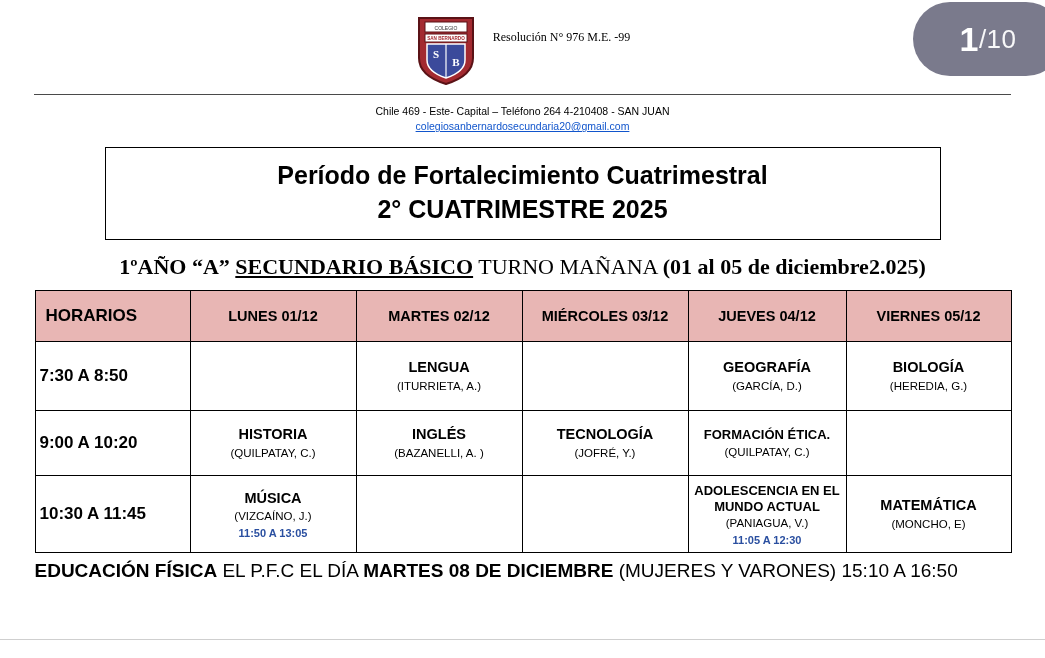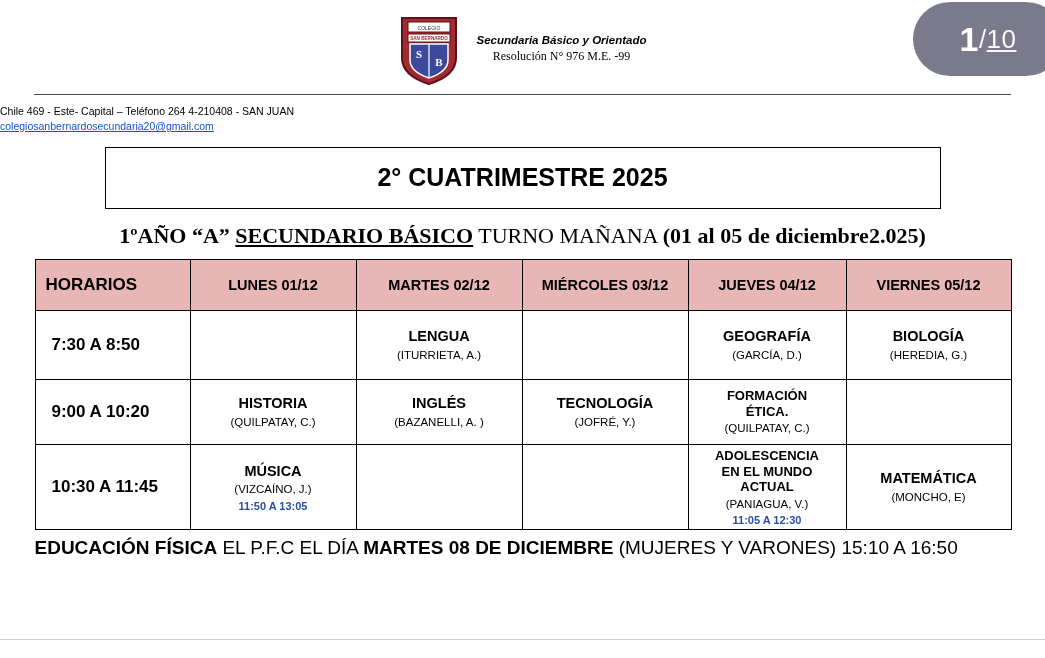--- a/index.html
+++ b/index.html
@@ -37,21 +37,20 @@
   }
   .page-badge .sep {
     font-size: 26px;
     font-weight: normal;
     opacity: .95;
   }
   .page-badge .tot {
     font-size: 26px;
     font-weight: normal;
     opacity: .95;
-    text-decoration: underline;
   }
 
   
   .header {
     padding-top: 14px;
     display: flex;
     align-items: flex-start;
     justify-content: center;
     gap: 16px;
   }
@@ -93,20 +92,21 @@
     line-height: 1.2;
   }
 
   .hrule {
     border: none;
     border-top: 1.5px solid #4a4a4a;
     margin: 8px 34px 0 34px;
   }
 
   .contact {
+    text-align: center;
     font-size: 10.5px;
     margin-top: 9px;
     line-height: 1.45;
   }
   .contact .mail {
     color: #1155cc;
     text-decoration: underline;
     font-size: 10.5px;
   }
 
@@ -148,21 +148,21 @@
     width: 976px;
   }
   table.sched {
     border-collapse: collapse;
     width: 100%;
     table-layout: fixed;
   }
   table.sched th, table.sched td {
     border: 1px solid #000;
     vertical-align: middle;
-    padding: 3px 16px;
+    padding: 3px 4px;
   }
   table.sched thead th {
     background: #e8b6b4;
     font-size: 14.5px;
     font-weight: bold;
     text-align: center;
     height: 44px;
   }
   table.sched thead th.first {
     text-align: left;
@@ -237,33 +237,33 @@
       <text x="31" y="15.5" font-size="5" font-family="Liberation Sans, sans-serif" text-anchor="middle" fill="#333">COLEGIO</text>
       <rect x="10" y="20" width="42" height="8" fill="#ffffff" stroke="#5a1216" stroke-width="1"></rect>
       <text x="31" y="26" font-size="4.6" font-family="Liberation Sans, sans-serif" text-anchor="middle" fill="#a32a30" font-weight="bold">SAN BERNARDO</text>
       <path d="M12 30 H50 V46 C50 56 40 61 31 64 C22 61 12 56 12 46 Z" fill="#3b4a9b" stroke="#ffffff" stroke-width="1.5"></path>
       <path d="M31 30 V64" stroke="#ffffff" stroke-width="1.2"></path>
       <text x="21" y="44" font-size="11" font-family="Liberation Serif, serif" text-anchor="middle" fill="#ffffff" font-weight="bold">S</text>
       <text x="41" y="52" font-size="11" font-family="Liberation Serif, serif" text-anchor="middle" fill="#ffffff" font-weight="bold">B</text>
     </svg>
   </div>
   <div class="school-block">
-    <div class="school-sub1">Secundaria Básico y Orientado</div>
     <div class="school-res">Resolución N° 976 M.E. -99</div>
   </div>
 </div>
 
 <hr class="hrule">
 
 <div class="contact">
   <div>Chile 469 - Este-  Capital – Teléfono 264 4-210408 - SAN JUAN</div>
   <a class="mail" href="#">colegiosanbernardosecundaria20@gmail.com</a>
 </div>
 
 <div class="title-box">
+  <div class="title-line1">Período de Fortalecimiento Cuatrimestral</div>
   <div class="title-line2">2° CUATRIMESTRE 2025</div>
 </div>
 
 <div class="course-line">
   <b>1ºAÑO “A” </b><b><u>SECUNDARIO BÁSICO</u></b><span> TURNO MAÑANA </span><b>(</b><b>01 al 05 de diciembre2.025</b><b>)</b>
 </div>
 
 <div class="sched-wrap">
   <table class="sched">
     <colgroup>

